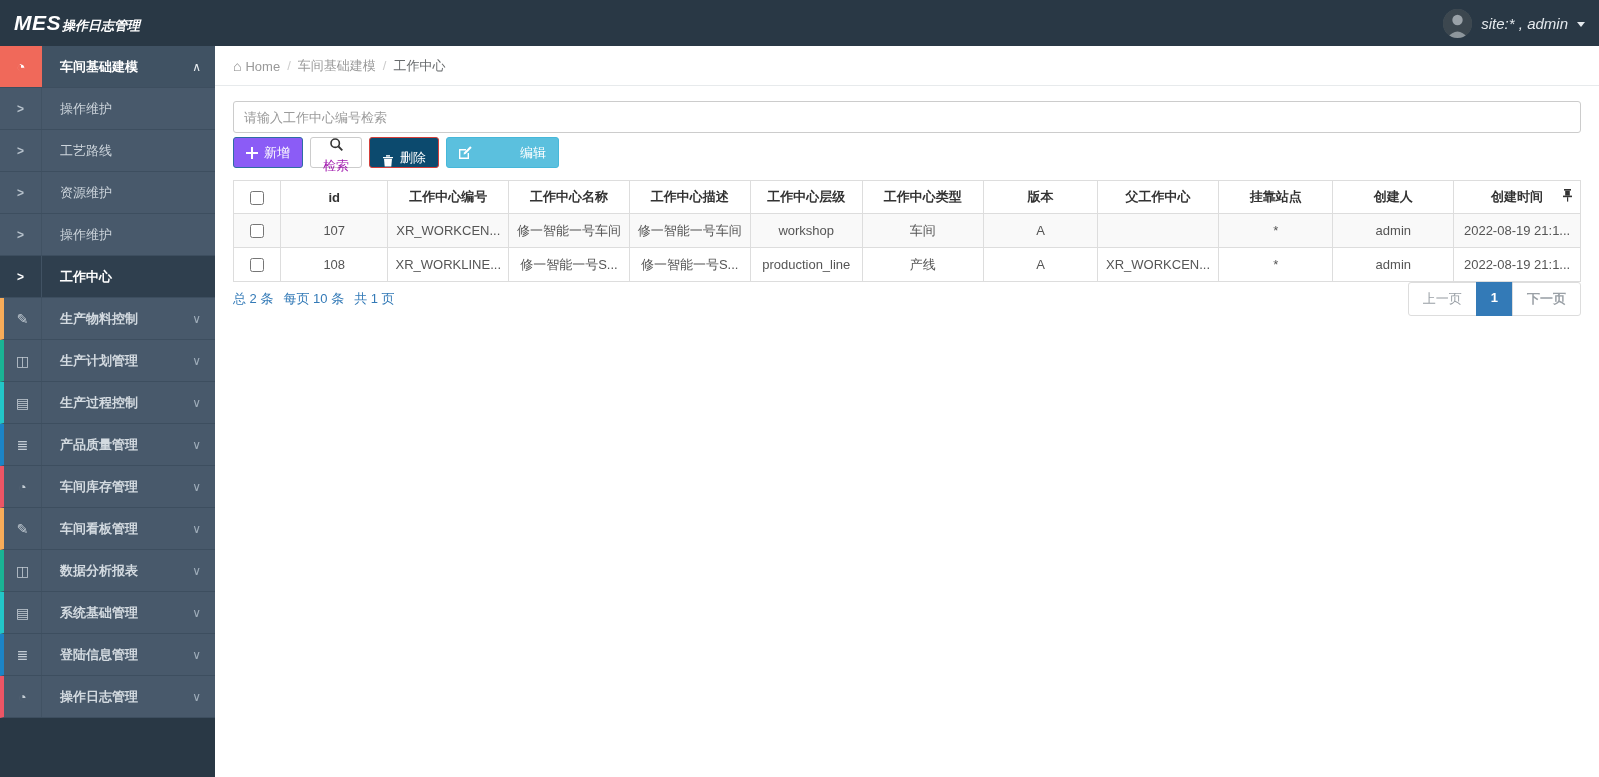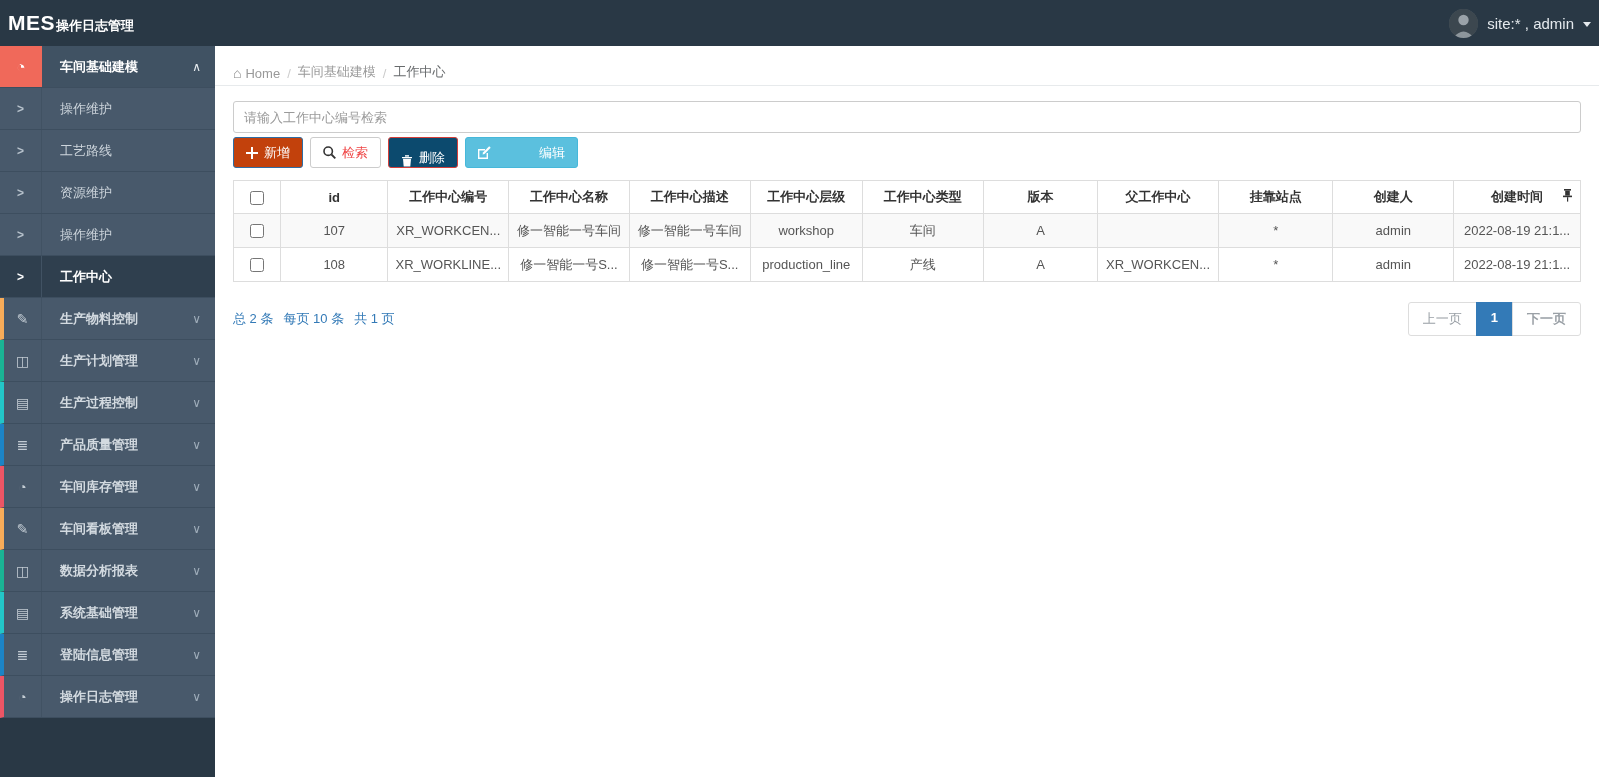--- a/index.html
+++ b/index.html
@@ -6,21 +6,21 @@
   html,body { margin:0; padding:0; }
   body {
     width:1599px; height:777px; overflow:hidden;
     font-family:"Liberation Sans","DejaVu Sans",sans-serif;
     background:#ffffff;
   }
   
   .topbar {
     position:absolute; top:0; left:0; width:1599px; height:46px;
     background:#293845; display:flex; align-items:center;
-    justify-content:space-between; padding:0 8px; z-index:20;
+    justify-content:space-between; padding:0 14px; z-index:20;font-style:italic;
   }
   .brand { display:flex; align-items:baseline; color:#fff; }
   .brand-bold { font-size:21px; font-weight:bold; letter-spacing:0.5px; }
   .brand-rest { font-size:13px; font-weight:bold; margin-left:1px; }
   .user-menu { display:flex; align-items:center; gap:9px; cursor:pointer; }
   .avatar { width:29px; height:29px; border-radius:50%; overflow:hidden; background:#4d5a63; flex:0 0 auto; }
   .user-label { color:#e4e9ed; font-size:15px; }
   .caret-down {
     width:0; height:0; border-left:4px solid transparent; border-right:4px solid transparent;
     border-top:5px solid #e4e9ed; margin-top:2px;
@@ -54,60 +54,60 @@
   .side-item.sub .label-cell { font-weight:normal; color:#cdd5dc; }
   .side-item.sub.active { background:#2f3f4e; }
   .side-item.sub.active .label-cell { color:#ffffff; font-weight:bold; }
   .side-item.sub.active .icon-cell { color:#ffffff; }
   .side-item.collapsed { border-left:4px solid transparent; }
   .side-item.collapsed .icon-cell { flex:0 0 38px; width:38px; }
   
   .main { position:absolute; top:46px; left:215px; width:1384px; height:731px; background:#fff; }
   .breadcrumb-bar {
     height:40px; background:#ffffff; border-bottom:1px solid #e7eaec;
-    display:flex; align-items:flex-end; padding:4px 18px; font-size:13px; color:#999;
+    display:flex; align-items:center; padding:4px 18px; font-size:13px; color:#999;
   }
   .crumb { color:#999; cursor:pointer; }
   .crumb.current { color:#676a6c; cursor:default; }
   .crumb-sep { margin:0 7px; color:#ccc; }
   .home-glyph { margin-right:4px; color:#888; font-size:14px; }
   .content { padding:15px 18px 0 18px; }
   .search-input {
     width:100%; height:32px; border:1px solid #ccc; border-radius:3px;
     padding:12px 10px; font-size:13px; color:#555; outline:none;
     font-family:"Liberation Sans","DejaVu Sans",sans-serif;
   }
   .search-input::placeholder { color:#9a9a9a; }
   .btn-row { display:flex; gap:7px; margin-top:4px; }
   .btn {
     height:31px; padding:0 12px; border-radius:3px; font-size:13px;
     display:flex; align-items:center; gap:6px; cursor:pointer; border:1px solid transparent;
     font-family:"Liberation Sans","DejaVu Sans",sans-serif;
   }
   .btn svg { display:block; }
-  .btn-primary { background:#c2410c; border-color:#2e6da4; color:#fff;text-align:right; }
-  .btn-default { background:#ffffff; border-color:#ccc; color:#ef4444; }
+  .btn-primary { background:#8b5cf6; border-color:#2e6da4; color:#fff;text-align:right; }
+  .btn-default { background:#ffffff; border-color:#ccc; color:#a21caf;flex-direction:column; }
   .btn-danger  { background:#0c4a6e; border-color:#d43f3a; color:#fff;align-items:flex-end; }
   .btn-info    { background:#5bc0de; border-color:#46b8da; color:#fff;gap:48px; }
   
   table.grid {
     width:100%; border-collapse:collapse; table-layout:fixed;
     margin-top:12px; font-size:13px; color:#555;
   }
   table.grid th, table.grid td {
     border:1px solid #ddd; text-align:center; padding:0 6px;
     overflow:hidden; white-space:nowrap;
   }
   table.grid th { height:33px; color:#333; font-weight:bold; background:#fff; position:relative; }
   table.grid td { height:34px; }
   table.grid tbody tr:nth-child(odd) { background:#f9f9f9; }
   table.grid input[type=checkbox] { width:14px; height:14px; margin:0; vertical-align:middle; }
   .pin-wrap { position:absolute; right:8px; top:50%; transform:translateY(-50%); cursor:pointer; }
   
-  .page-row { display:flex; justify-content:space-between; align-items:center; margin-top:20px; }
+  .page-row { display:flex; justify-content:space-between; align-items:center; }
   .summary { display:flex; gap:10px; font-size:13px; color:#337ab7; }
   .pager { display:flex; }
   .pg {
     min-width:36px; padding:7px 14px; border:1px solid #ddd; background:#fff;
     color:#9aa0a6; font-size:13px; text-align:center; cursor:pointer; margin-left:-1px;
   }
   .pg.first { border-radius:3px 0 0 3px; margin-left:0; }
   .pg.last { border-radius:0 3px 3px 0;font-weight:bold; }
   .pg.active { background:#337ab7; border-color:#337ab7; color:#fff; font-weight:bold; cursor:default; }
 </style>

